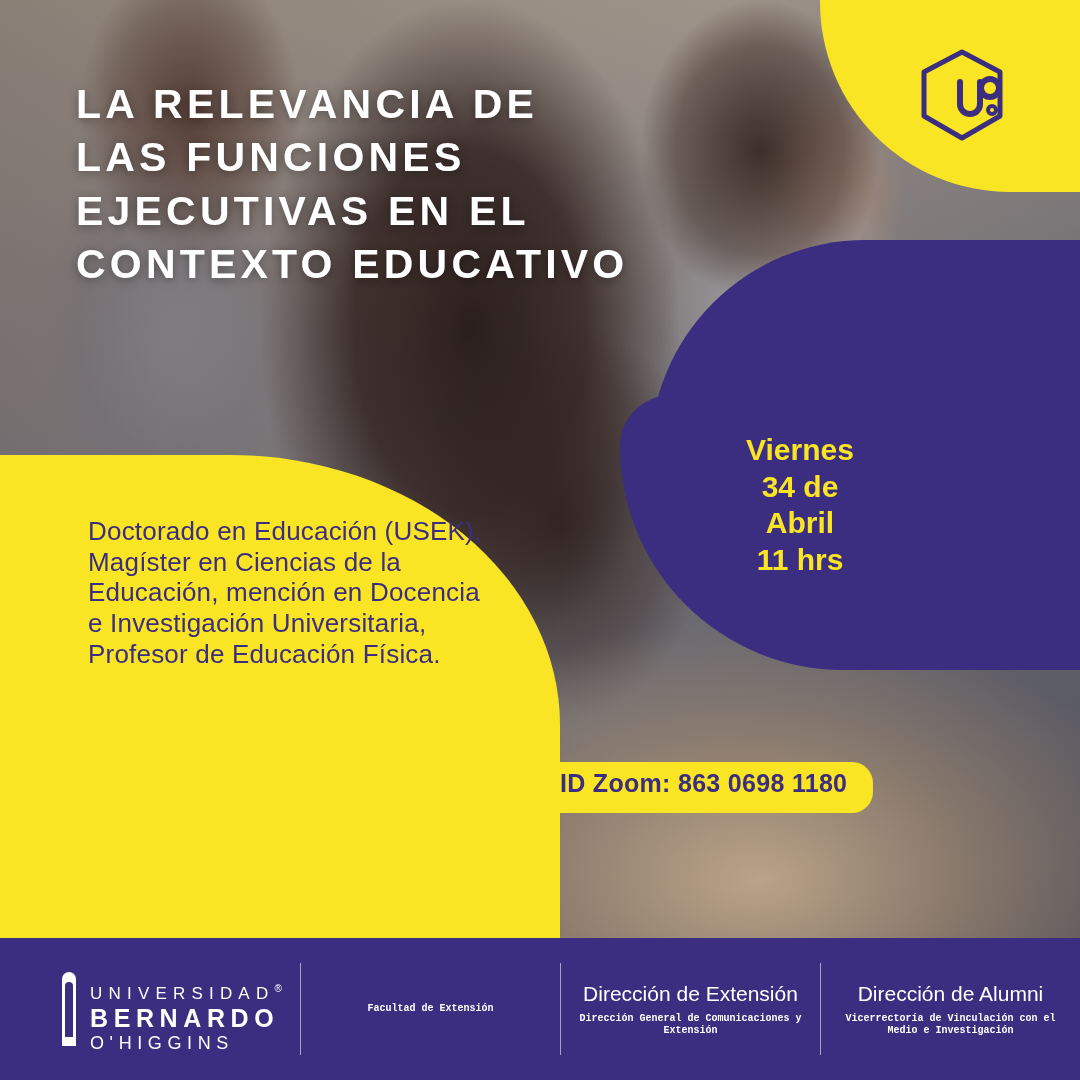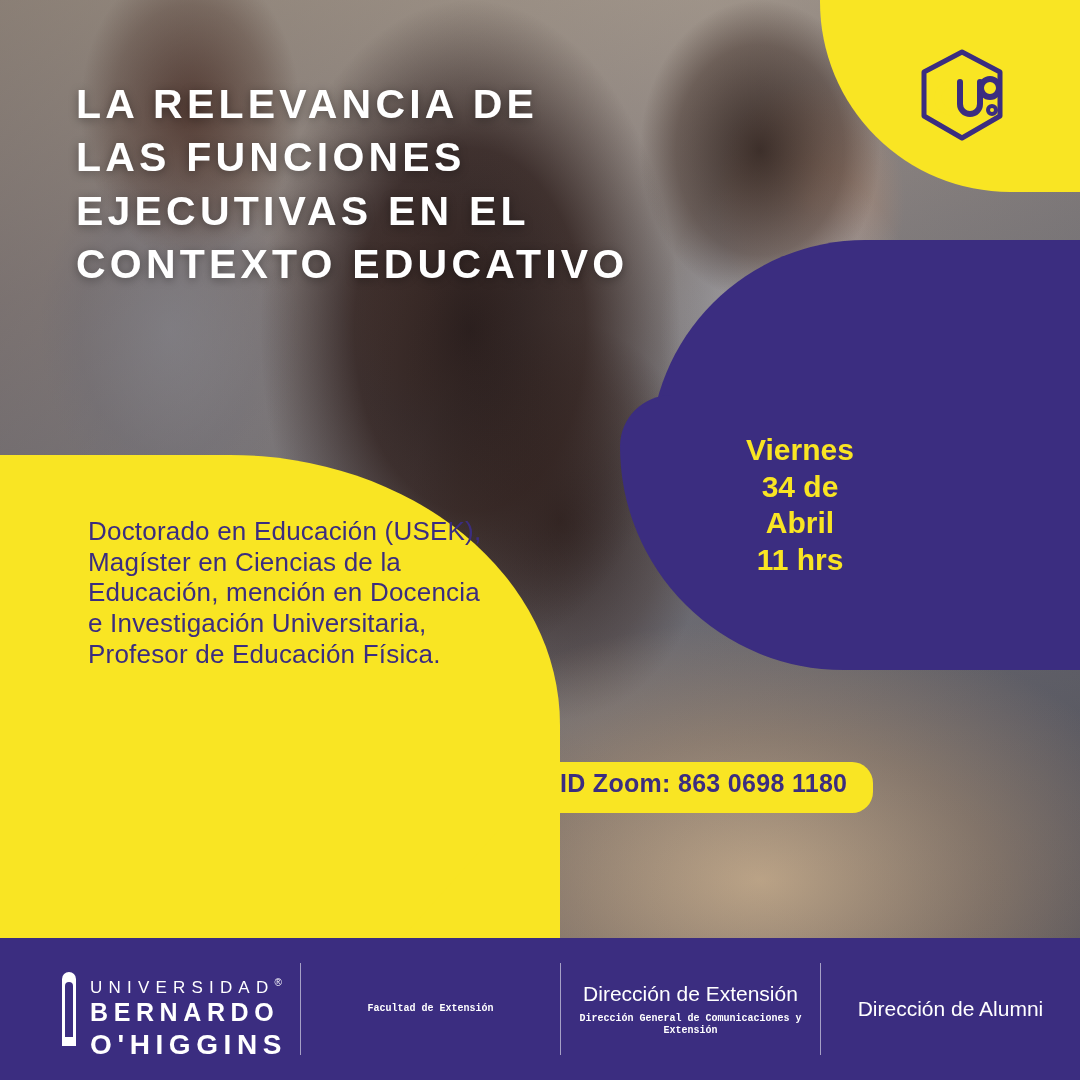--- a/index.html
+++ b/index.html
@@ -198,21 +198,21 @@
     left: 3px; top: 10px;
     width: 8px; height: 55px;
     background: var(--purple);
     border-top-left-radius: 4px;
     border-top-right-radius: 4px;
   }
   .ubo-text { line-height: 1.18; margin-top: 20px; }
   .ubo-l1 { font-size: 17px; letter-spacing: 6.2px; position: relative; }
   .ubo-reg { font-size: 10px; vertical-align: super; letter-spacing: 0; }
   .ubo-l2 { font-size: 25px; font-weight: 700; letter-spacing: 5.6px; }
-  .ubo-l3 { font-size: 28px; font-weight: 700; letter-spacing: 5.6px; }
+  .ubo-l3 { font-size: 18px; font-weight: 400; letter-spacing: 5.6px; }
 
   .fcol {
     flex: 1;
     text-align: center;
     padding: 0 14px;
     box-sizing: border-box;
     border-left: 1px solid rgba(255,255,255,0.55);
     align-self: center;
     height: 92px;
     display: flex;
@@ -294,16 +294,17 @@
       <div class="fcol-sub">Facultad de Extensión</div>
     </div>
 
     <div class="fcol">
       <div class="fcol-main">Dirección de Extensión</div>
       <div class="fcol-sub">Dirección General de Comunicaciones y Extensión</div>
     </div>
 
     <div class="fcol">
       <div class="fcol-main">Dirección de Alumni</div>
+      <div class="fcol-sub">Vicerrectoría de Vinculación con el Medio e Investigación</div>
     </div>
 
   </div>
 </div>
 
 </body></html>

